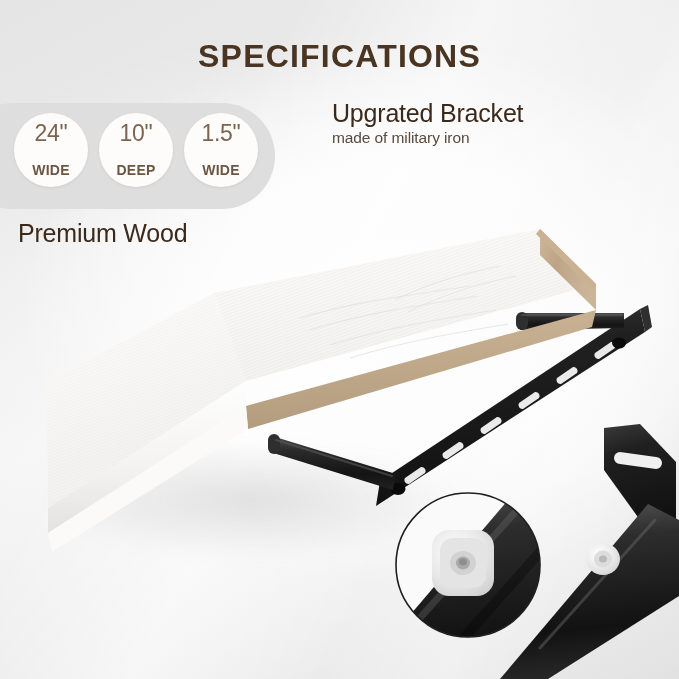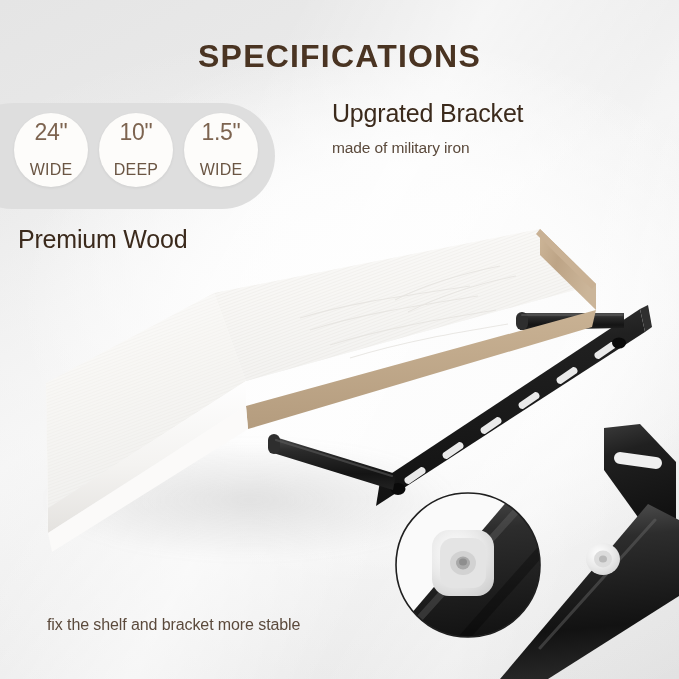--- a/index.html
+++ b/index.html
@@ -57,36 +57,37 @@
     background:#fdfcfa;
     display:flex; flex-direction:column;
     align-items:center; justify-content:center;
     box-shadow:0 1px 3px rgba(0,0,0,0.07);
   }
   .badge .num {
     font-size:23px; color:#7d6450; line-height:1;
     font-weight:400; letter-spacing:-0.3px;
   }
   .badge .lab {
-    font-size:16px; color:#6b5644; margin-top:17px;
+    font-size:14px; color:#6b5644; margin-top:17px;
     letter-spacing:0.2px;
+    font-weight:bold;
   }
 
   
   .callout { position:absolute; }
   .callout .head {
     color:#3b2a1c; font-size:25px; line-height:1.08;
     letter-spacing:-0.2px; white-space:nowrap;
   }
   .callout .sub {
-    color:#5b4a3c; font-size:15.5px; margin-top:12px;
+    color:#5b4a3c; font-size:15.5px; margin-top:2px;
     letter-spacing:-0.1px; white-space:nowrap;
   }
   #callout-bracket { left:332px; top:100px; }
-  #callout-wood    { left:18px;  top:226px;text-align:center; }
+  #callout-wood    { left:18px;  top:220px;text-align:center; }
   #callout-stopper { left:47px;  top:604px; }
   #callout-stopper .head { font-size:27px; }
   #callout-stopper .sub  { font-size:16px; }
 
   
   #leaders { position:absolute; inset:0; pointer-events:none; }
 
   
   #product { position:absolute; inset:0; }
 
@@ -303,16 +304,15 @@
   <div class="callout" id="callout-bracket">
     <div class="head">Upgrated Bracket</div>
     <div class="sub">made of military iron</div>
   </div>
 
   <div class="callout" id="callout-wood">
     <div class="head">Premium Wood</div>
   </div>
 
   <div class="callout" id="callout-stopper">
-    <div class="sub">fix the shelf and bracket more stable</div>
   </div>
 
 </div>
 
 </body></html>

